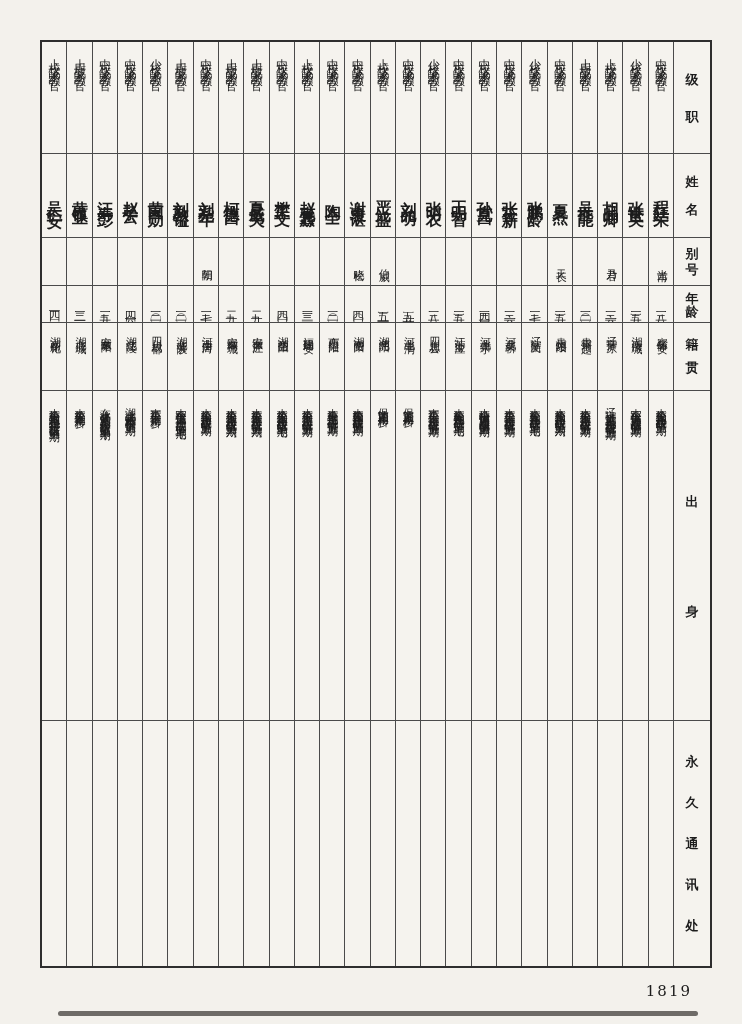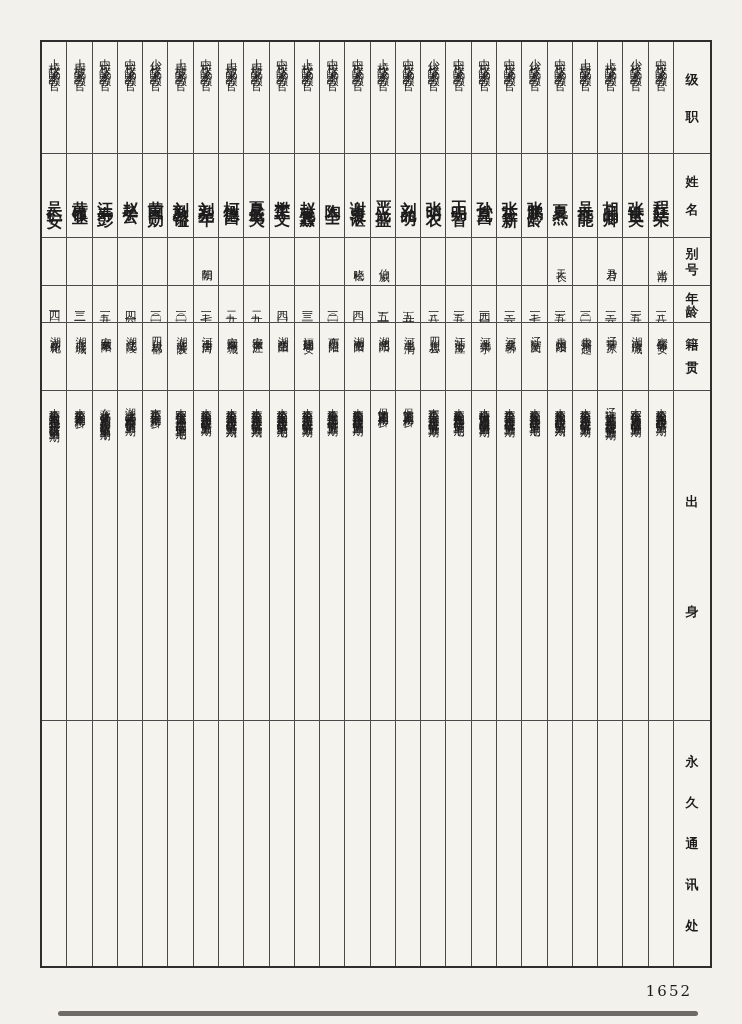--- a/index.html
+++ b/index.html
@@ -679,15 +679,15 @@
           <span class="vtext">湖南新化</span>
         </div>
         <div class="cell background" style="height: 330px;">
           <span class="vtext">本校第六期炮科炮兵学校高级班第一期</span>
         </div>
         <div class="cell address grow">
           <span class="vtext"></span>
         </div>
       </div>
     </div>
-  <div class="page-number">1652</div>
+  <div class="page-number">1819</div>
   <div class="scan-artifact"></div>
 </div>
 
 </body></html>

